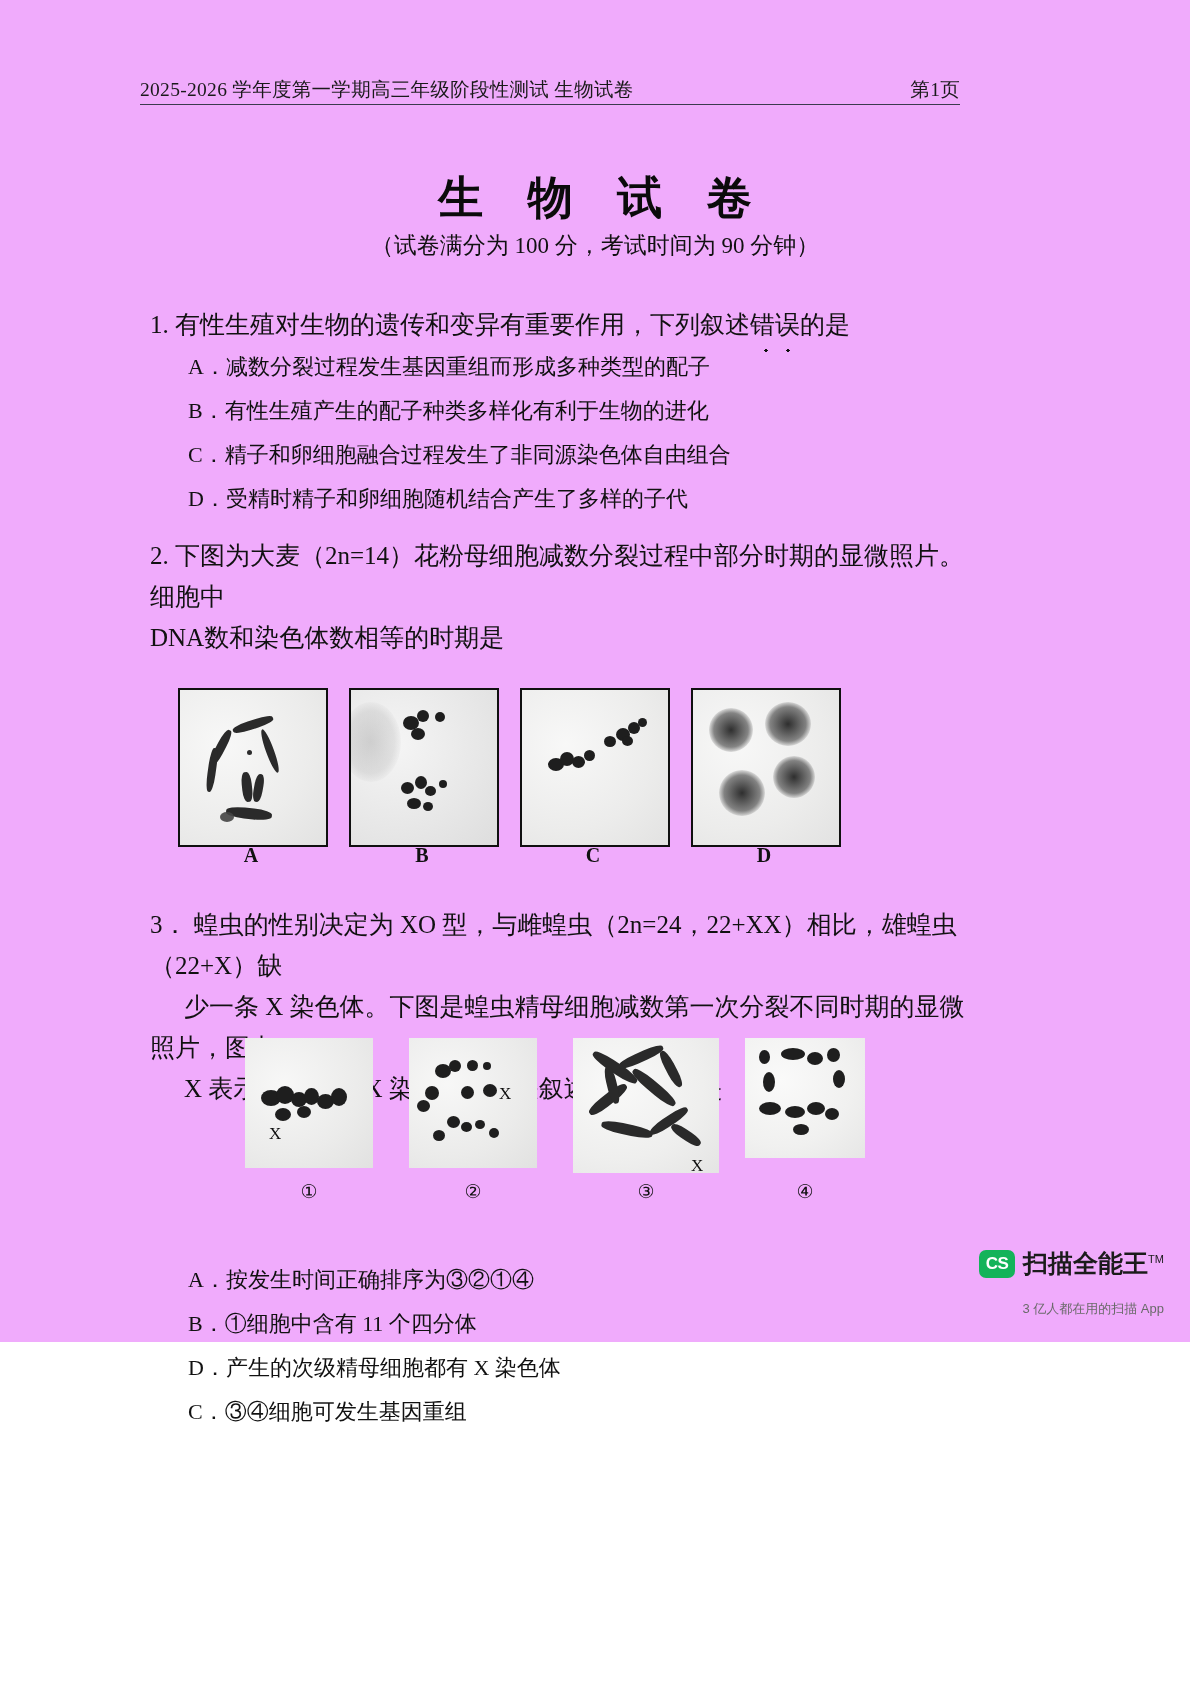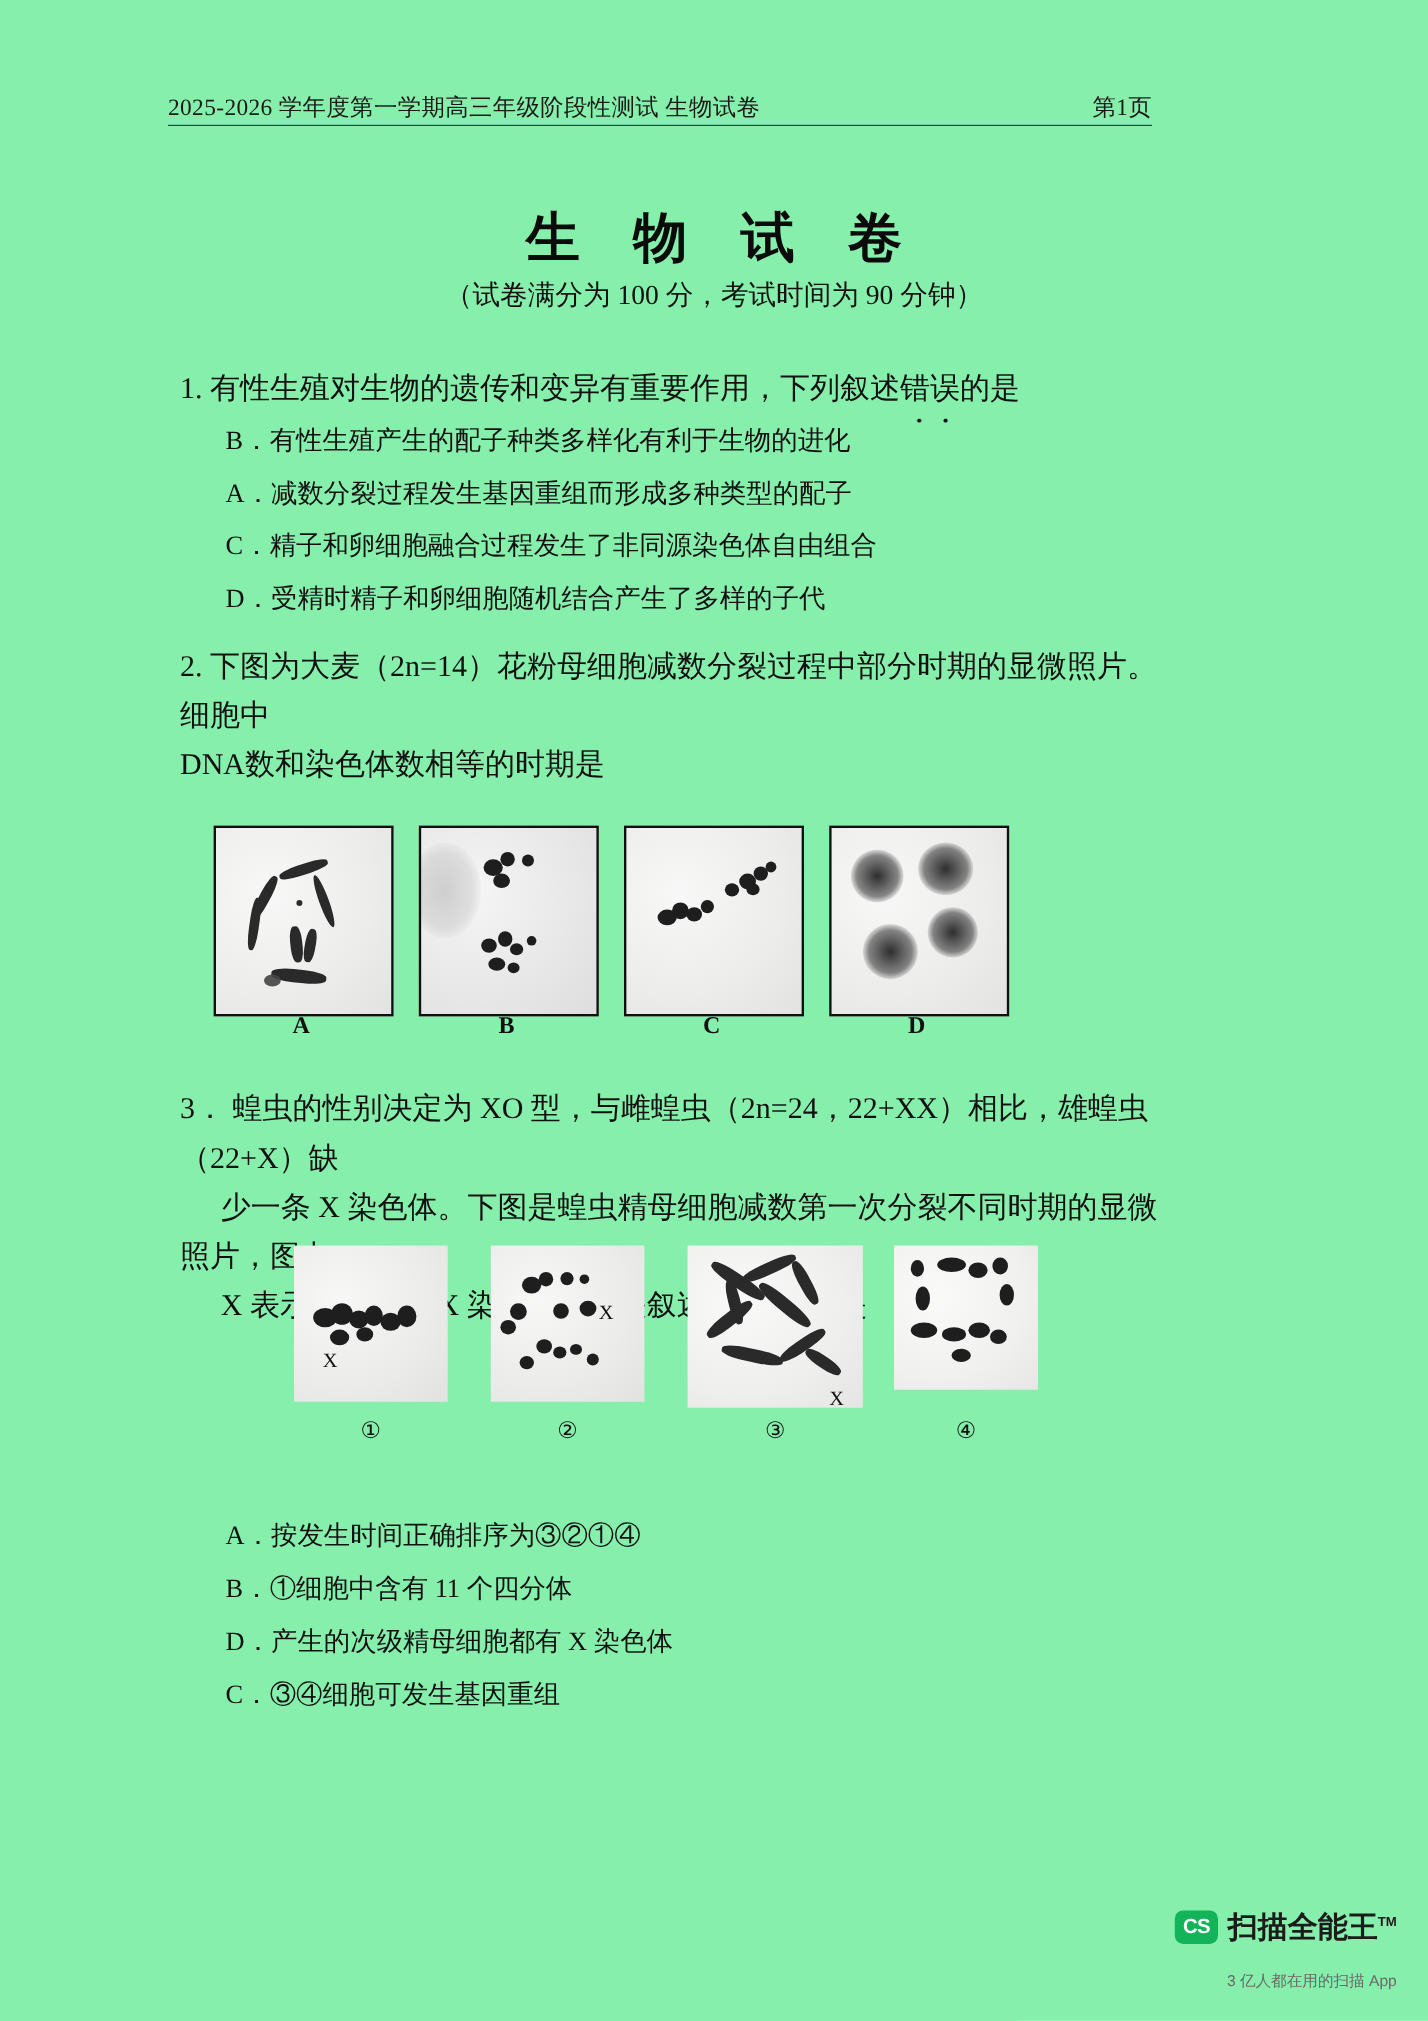--- a/index.html
+++ b/index.html
@@ -13,22 +13,22 @@
     font-family: "Liberation Serif", "DejaVu Serif", serif;
     color: #111;
     position: relative;
     overflow: hidden;
   }
 
   .page {
     position: absolute;
     left: 0; top: 0;
     width: 1190px;
-    height: 1684px;
-    background: #86efac;
+    height: 1342px;
+    background: #f0abfc;
   }
 
   
   .header {
     position: absolute;
     left: 140px;
     top: 76px;
     width: 820px;
     display: flex;
     justify-content: space-between;
@@ -251,21 +251,21 @@
   .wm-name {
     font-size: 25px;
     font-weight: bold;
     color: #1b1b1b;
     font-family: "Liberation Sans", "DejaVu Sans", sans-serif;
     position: relative;
   }
   .wm-tm {
     font-size: 11px;
     vertical-align: super;
-    font-weight: bold;
+    font-weight: normal;
   }
   .wm-sub {
     margin-top: 20px;
     font-size: 13px;
     color: #6a6a6a;
     font-family: "Liberation Sans", "DejaVu Sans", sans-serif;
   }
 </style>
 </head>
 <body>
@@ -282,24 +282,24 @@
   <div class="doc-subtitle">（试卷满分为 100 分，考试时间为 90 分钟）</div>
 
   <div class="content">
 
 
     <div class="q">
       <span>1.</span>
       <span>有性生殖对生物的遗传和变异有重要作用，下列叙述</span><span class="dot-em">错误</span><span>的是</span>
     </div>
     <div class="opt">
+      <span class="lbl">A．</span><span>减数分裂过程发生基因重组而形成多种类型的配子</span>
+    </div>
+    <div class="opt">
       <span class="lbl">B．</span><span>有性生殖产生的配子种类多样化有利于生物的进化</span>
-    </div>
-    <div class="opt">
-      <span class="lbl">A．</span><span>减数分裂过程发生基因重组而形成多种类型的配子</span>
     </div>
     <div class="opt">
       <span class="lbl">C．</span><span>精子和卵细胞融合过程发生了非同源染色体自由组合</span>
     </div>
     <div class="opt">
       <span class="lbl">D．</span><span>受精时精子和卵细胞随机结合产生了多样的子代</span>
     </div>
 
     <div class="q" style="margin-top:14px;">
       <span class="q-line">

